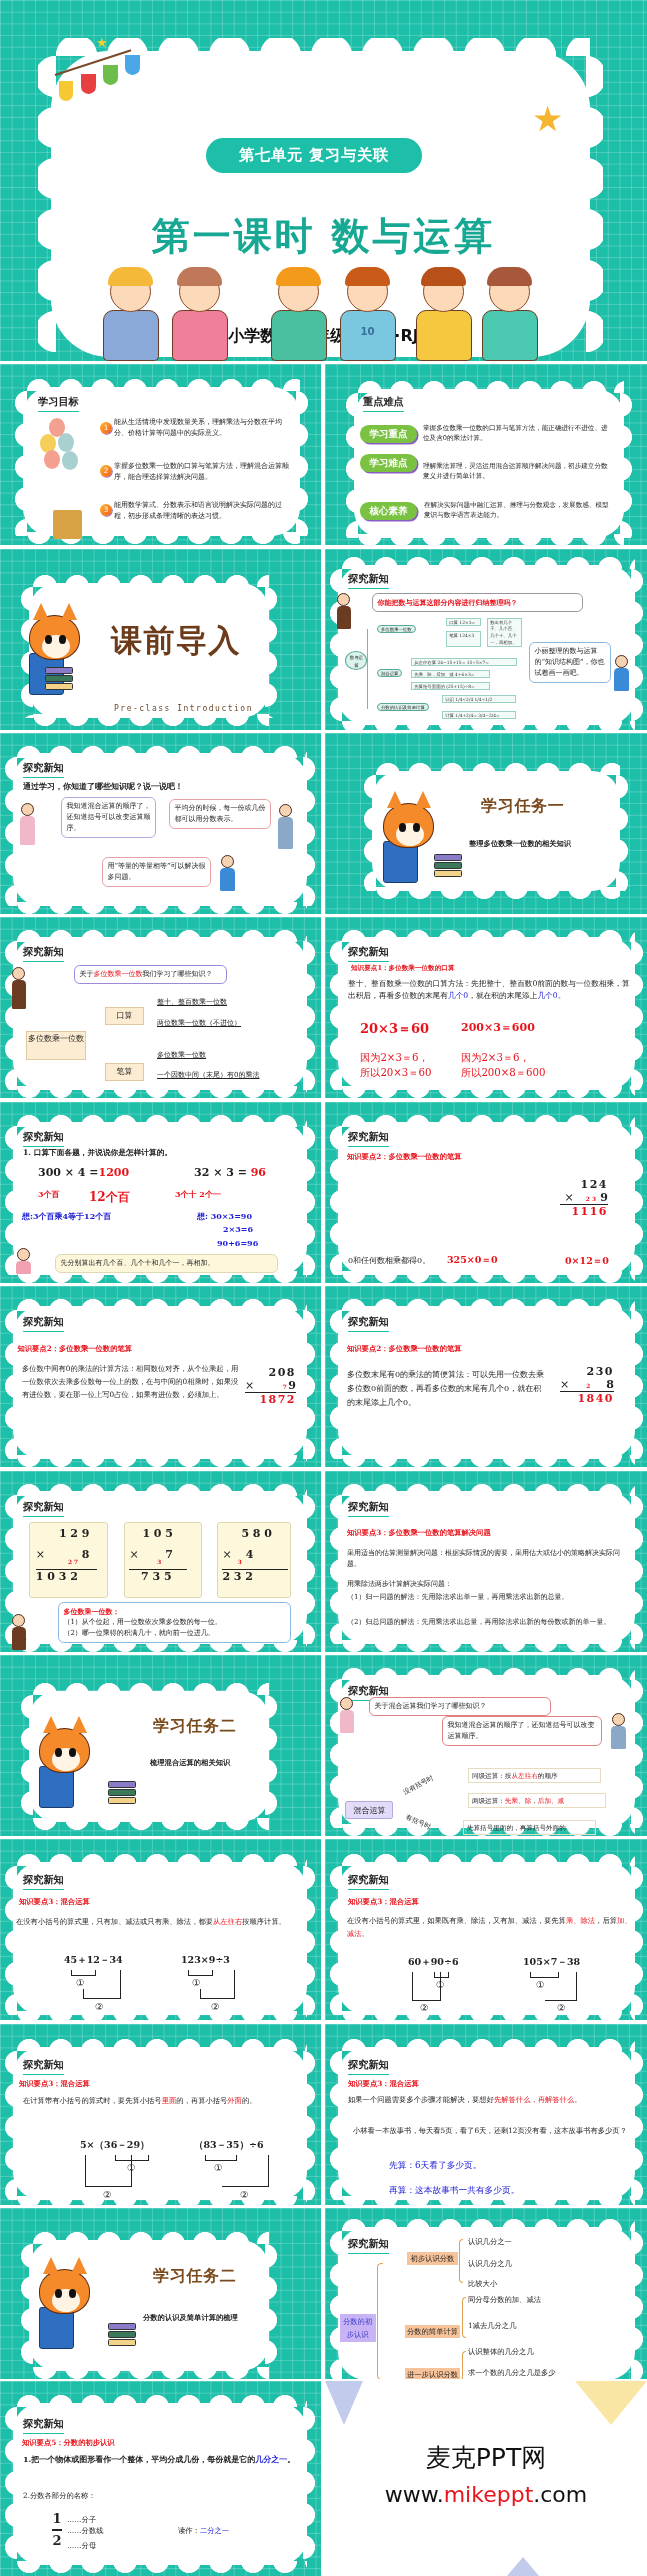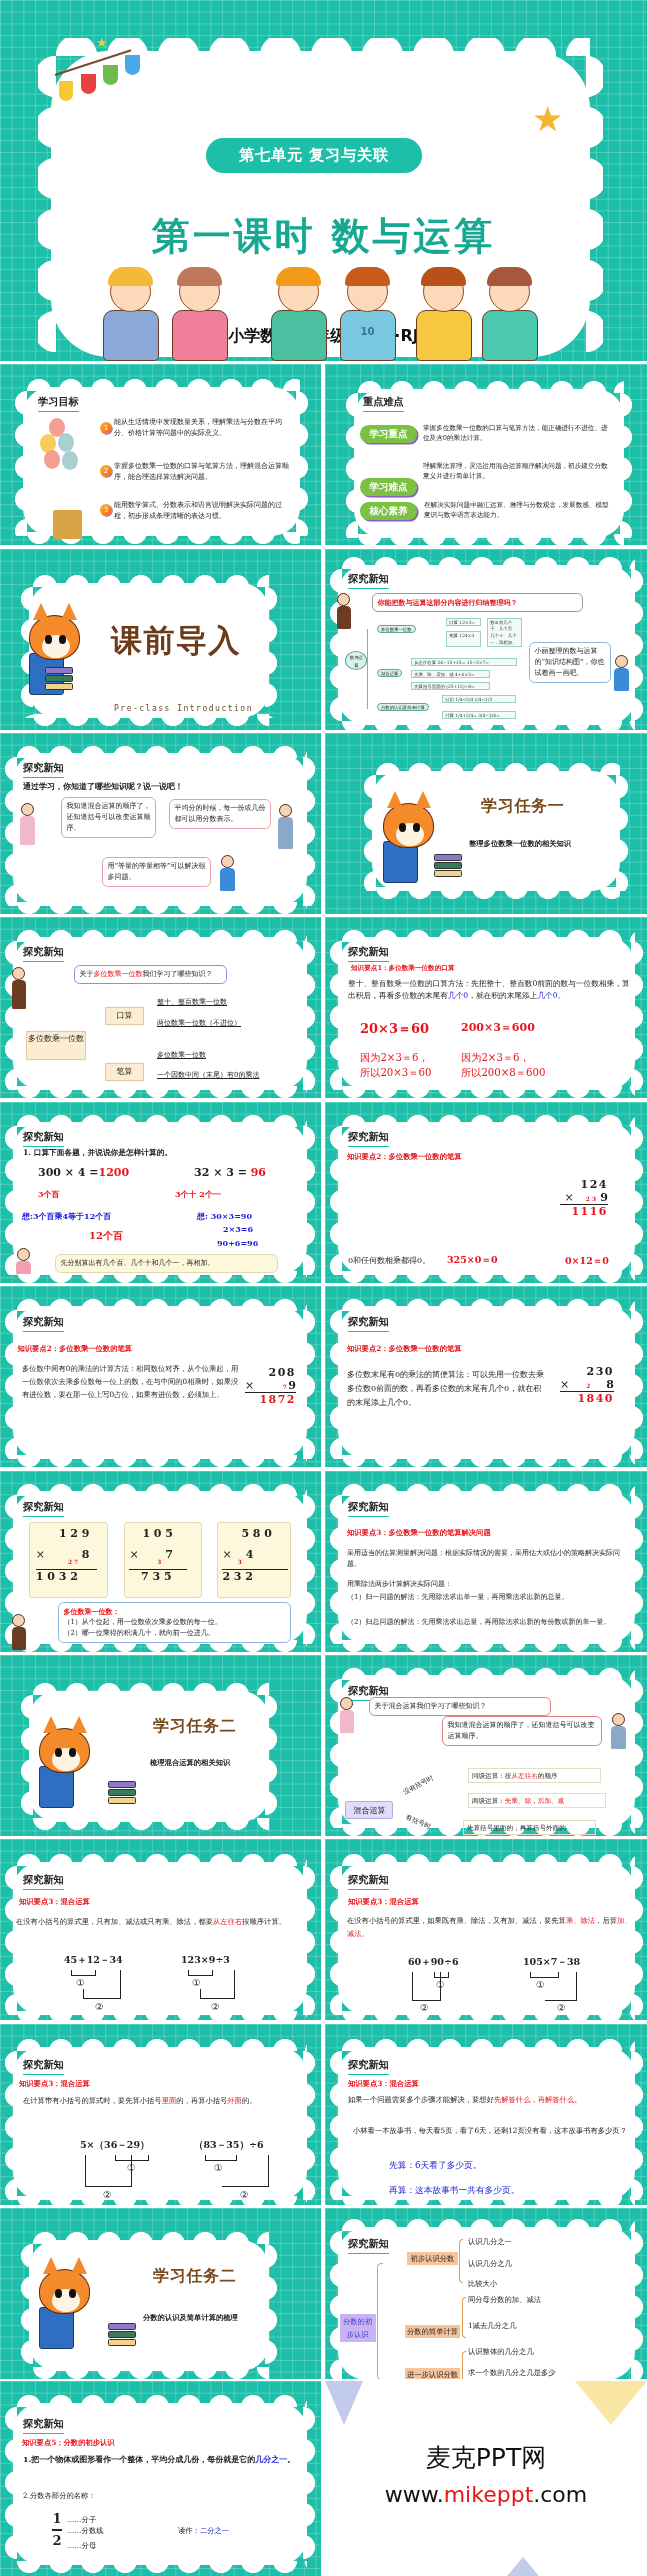--- a/index.html
+++ b/index.html
@@ -201,21 +201,21 @@
 <div class="slide grid-bg" style="left:325px;top:364px;width:322px;height:181px;">
   <div class="cloud" style="left:29px;top:25px;width:270px;height:149px;">
     <div class="scallop-top"></div>
       <div class="scallop-bottom"></div>
       <div class="scallop-left"></div>
       <div class="scallop-right"></div>
   </div>
   <div class="hdr" style="left:38px;top:31px;">重点难点</div>
   <div class="pill" style="left:35px;top:61px;width:57px;">学习重点</div>
   <div class="pt" style="left:98px;top:59px;width:191px;font-size:6.6px;">掌握多位数乘一位数的口算与笔算方法，能正确进行不进位、进位及含0的乘法计算。</div>
-  <div class="pill" style="left:35px;top:114px;width:57px;">学习难点</div>
+  <div class="pill" style="left:35px;top:90px;width:57px;">学习难点</div>
   <div class="pt" style="left:98px;top:97px;width:191px;font-size:6.6px;">理解乘法算理，灵活运用混合运算顺序解决问题，初步建立分数意义并进行简单计算。</div>
   <div class="pill" style="left:35px;top:138px;width:57px;">核心素养</div>
   <div class="pt" style="left:99px;top:136px;width:189px;font-size:6.6px;">在解决实际问题中融汇运算、推理与分数观念，发展数感、模型意识与数学语言表达能力。</div>
 </div>
 
 <div class="slide grid-bg" style="left:0;top:549px;width:321px;height:181px;">
   <div class="cloud" style="left:29px;top:34px;width:240px;height:135px;">
     <div class="scallop-top"></div>
       <div class="scallop-bottom"></div>
       <div class="scallop-left"></div>
@@ -374,21 +374,21 @@
   <div class="cloud" style="left:13px;top:20.4px;width:294px;height:153px;">
     <div class="scallop-top"></div>
       <div class="scallop-bottom"></div>
       <div class="scallop-left"></div>
       <div class="scallop-right"></div>
   </div>
   <div class="hdr" style="left:23px;top:28px;">探究新知</div>
   <div class="pt" style="left:23px;top:45px;font-size:7.7px;font-weight:bold;">1. 口算下面各题，并说说你是怎样计算的。</div>
   <div class="expr" style="left:38px;top:64px;font-size:11px;"><span>300 × 4 =</span><span class="red">1200</span></div>
   <div class="expr red" style="left:38px;top:87px;font-size:8px;">3个百</div>
-  <div class="expr red" style="left:89px;top:87px;font-size:10px;margin-top:40px;">12个百</div>
+  <div class="expr red" style="left:89px;top:87px;font-size:12px;">12个百</div>
   <div class="expr" style="left:194px;top:64px;font-size:11px;"><span>32 × 3 = </span><span class="red">96</span></div>
   <div class="expr red" style="left:175px;top:87px;font-size:8px;">3个十 2个一</div>
   <div class="expr blue" style="left:22px;top:109px;font-size:8px;">想:3个百乘4等于12个百</div>
   <div class="expr blue" style="left:197px;top:109px;font-size:8px;">想: 30×3=90</div>
   <div class="expr blue" style="left:223px;top:122px;font-size:8px;">2×3=6</div>
   <div class="expr blue" style="left:217px;top:136px;font-size:8px;">90+6=96</div>
   <div class="person" style="left:16px;top:146px;">
       <div class="p-head"></div>
       <div class="p-body" style="background:#f0a0b0;height:13px;"></div>
     </div>

